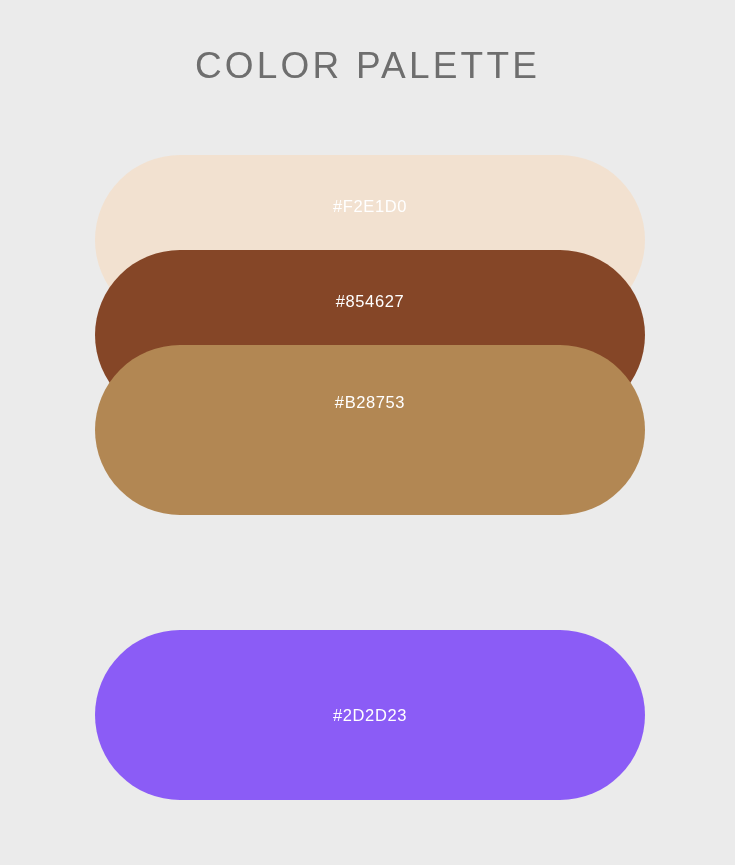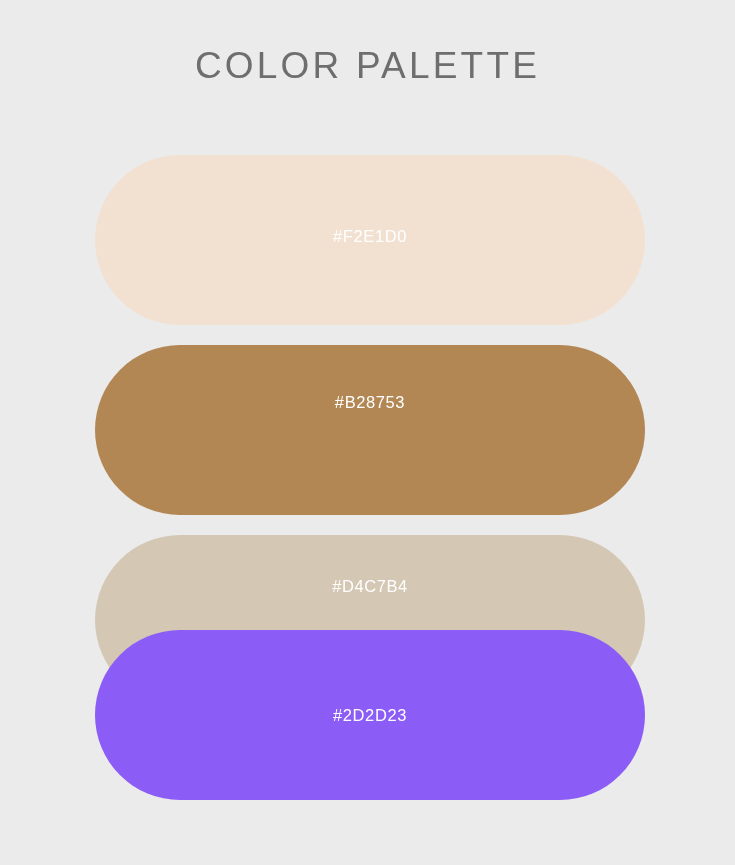--- a/index.html
+++ b/index.html
@@ -67,26 +67,26 @@
 </style>
 </head>
 <body>
 
 <div class="canvas">
 
   <div class="title">COLOR PALETTE</div>
 
   <div class="stack" id="swatch-stack">
       <div class="swatch" style="left: 95px; width: 550px; top: 155px; height: 170px; background: rgb(242, 225, 208); z-index: 10;">
-        <div class="swatch-label" style="top: 42px; margin-top: 30px;">#F2E1D0</div>
+        <div class="swatch-label" style="top: 42px;">#F2E1D0</div>
+      </div>
+      <div class="swatch" style="left: 95px; width: 550px; top: 250px; height: 170px; background: rgb(133, 70, 39); z-index: 11;">
+        <div class="swatch-label" style="top: 42px;">#854627</div>
       </div>
       <div class="swatch" style="left: 95px; width: 550px; top: 345px; height: 170px; background: rgb(178, 135, 83); z-index: 12;">
         <div class="swatch-label" style="top: 48px;">#B28753</div>
-      </div>
-      <div class="swatch" style="left: 95px; width: 550px; top: 535px; height: 170px; background: rgb(212, 199, 180); z-index: 14;">
-        <div class="swatch-label" style="top: 42px;">#D4C7B4</div>
       </div>
       <div class="swatch" style="left: 95px; width: 550px; top: 630px; height: 170px; background: #8b5cf6; z-index: 15;">
         <div class="swatch-label" style="top: 76px;">#2D2D23</div>
       </div>
     </div>
 
 </div>
 
 </body></html>

